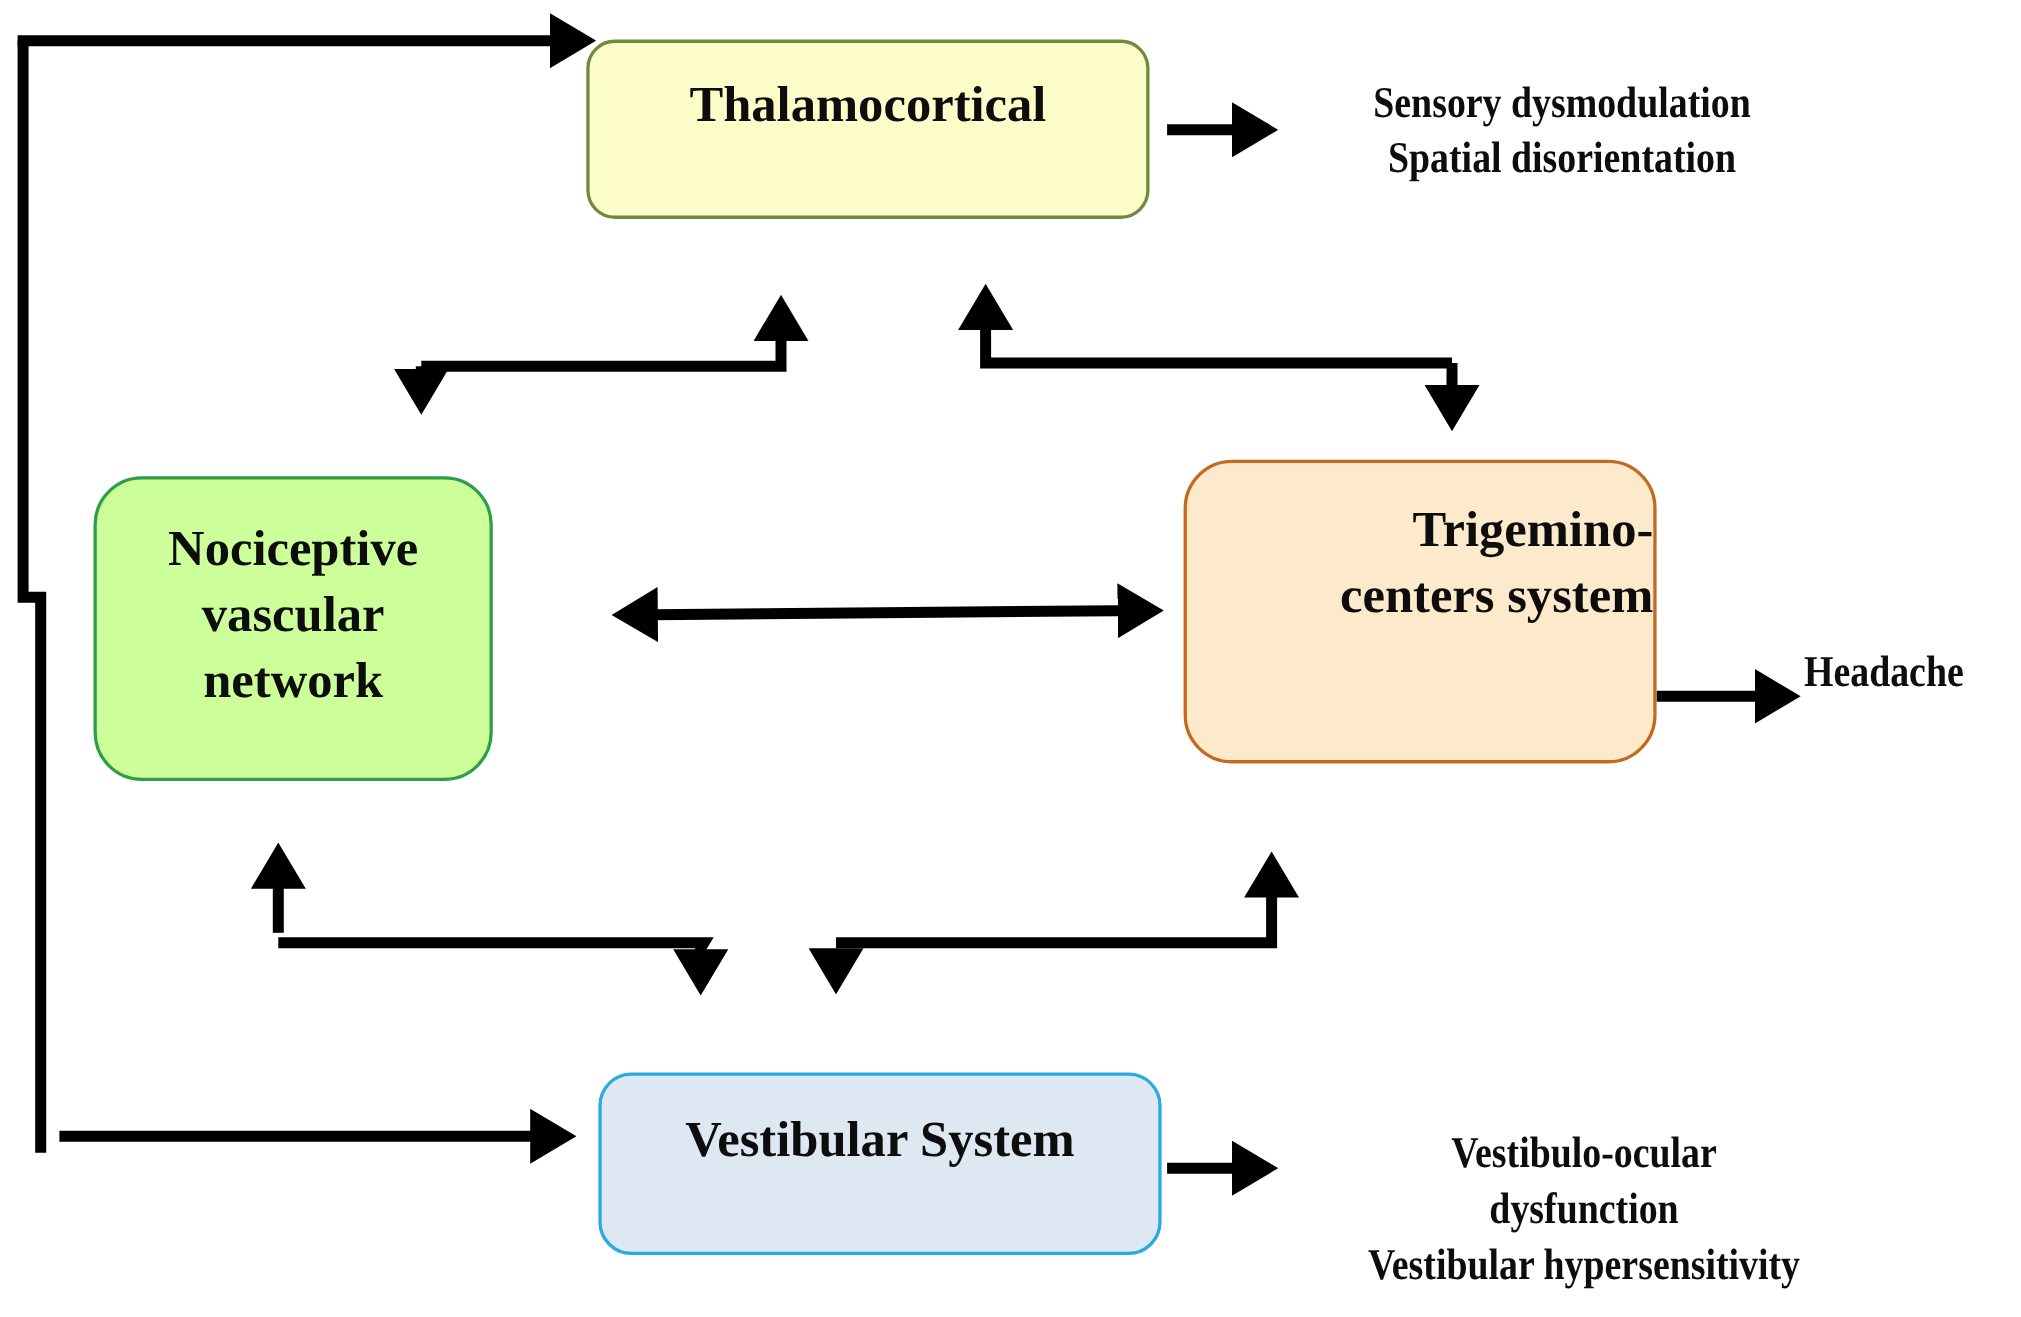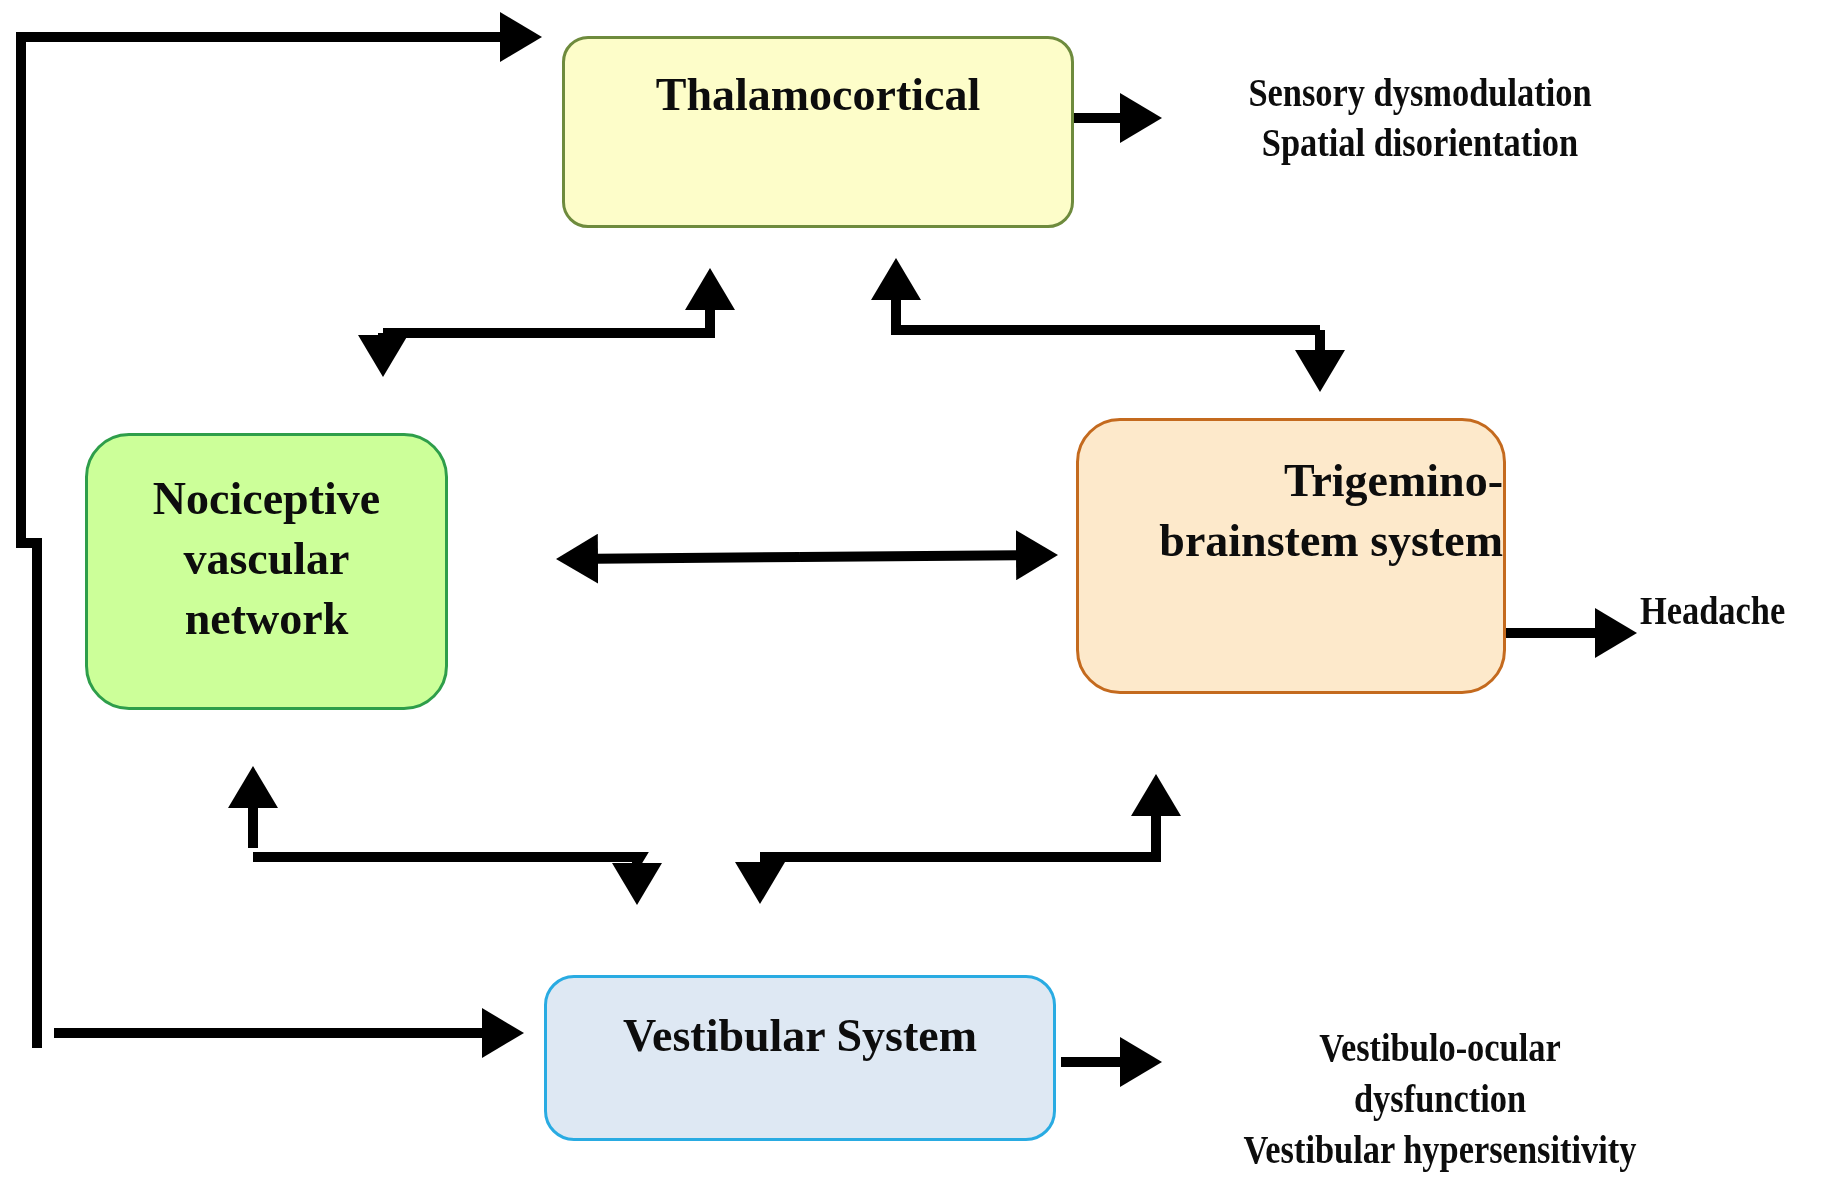--- a/index.html
+++ b/index.html
@@ -2,21 +2,21 @@
 <html><head>
 <meta charset="utf-8">
 <style>
   html, body { margin: 0; padding: 0; background: #ffffff; }
   body { width: 1837px; height: 1197px; position: relative; overflow: hidden;
          font-family: "Liberation Serif", serif; color: #0d0d0d; }
   #diagram { position: absolute; left: 0; top: 0; width: 1837px; height: 1197px; }
   .box { position: absolute; box-sizing: border-box; border-width: 3px; border-style: solid;
          border-radius: 34px; text-align: center; font-weight: bold; font-size: 46px; line-height: 60px; }
   .box .line { display: block; }
-  #box-thalamo { left: 562px; top: 36px; width: 512px; height: 192px; background: #FDFDC9; border-color: #6E8B3D; border-radius: 26px; padding-top: 26px; }
+  #box-thalamo { left: 533px; top: 36px; width: 512px; height: 163px; background: #FDFDC9; border-color: #6E8B3D; border-radius: 26px; padding-top: 26px; }
   #box-noci { left: 85px; top: 433px; width: 363px; height: 277px; background: #CCFF99; border-color: #2E9E4A; border-radius: 44px; padding-top: 33px; }
   #box-trig { left: 1076px; top: 418px; width: 430px; height: 276px; background: #FDE9CB; border-color: #C46A1E; border-radius: 44px; padding-top: 30px; }
   #box-vest { left: 544px; top: 975px; width: 512px; height: 166px; background: #DEE8F3; border-color: #29ABE2; border-radius: 30px; padding-top: 28px; }
   .outcome { position: absolute; font-weight: bold; font-size: 40px; line-height: 50px; text-align: center;
              transform-origin: center top; transform: scaleX(0.86); white-space: nowrap; }
   .outcome .line { display: block; }
   #out-thalamo { left: 1180px; top: 68px; width: 480px; }
   #out-trig { left: 1640px; top: 586px; width: 196px; transform-origin: left top; text-align: left; }
   #out-vest { left: 1180px; top: 1022px; width: 520px; line-height: 51px; }
 </style>
@@ -61,21 +61,21 @@
 </div>
 
 <div class="box" id="box-noci" style="background: rgb(204, 255, 153); border-color: rgb(46, 158, 74);">
   <span class="line">Nociceptive</span>
   <span class="line">vascular</span>
   <span class="line">network</span>
 </div>
 
 <div class="box" id="box-trig" style="background: rgb(253, 233, 203); border-color: rgb(196, 106, 30); text-align: right;">
   <span class="line">Trigemino-</span>
-  <span class="line">brainstem system</span>
+  <span class="line">centers system</span>
 </div>
 
 <div class="box" id="box-vest" style="background: rgb(222, 232, 243); border-color: rgb(41, 171, 226);">
   <span class="line">Vestibular System</span>
 </div>
 
 <div class="outcome" id="out-thalamo">
   <span class="line">Sensory dysmodulation</span>
   <span class="line">Spatial disorientation</span>
 </div>

